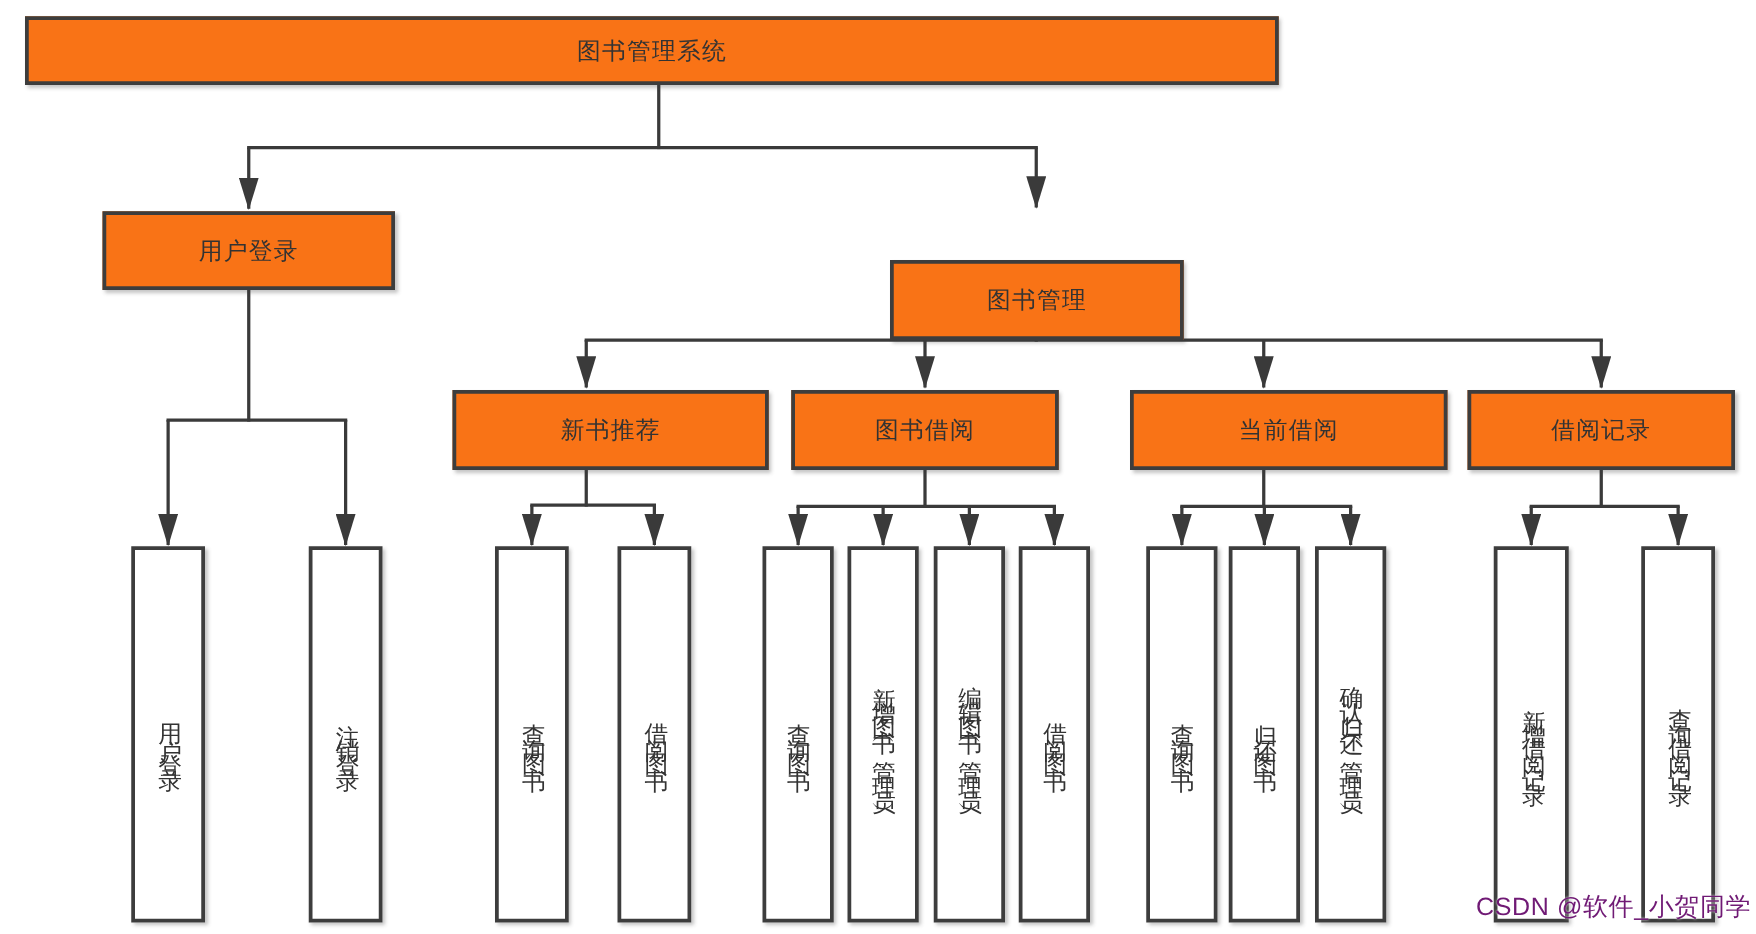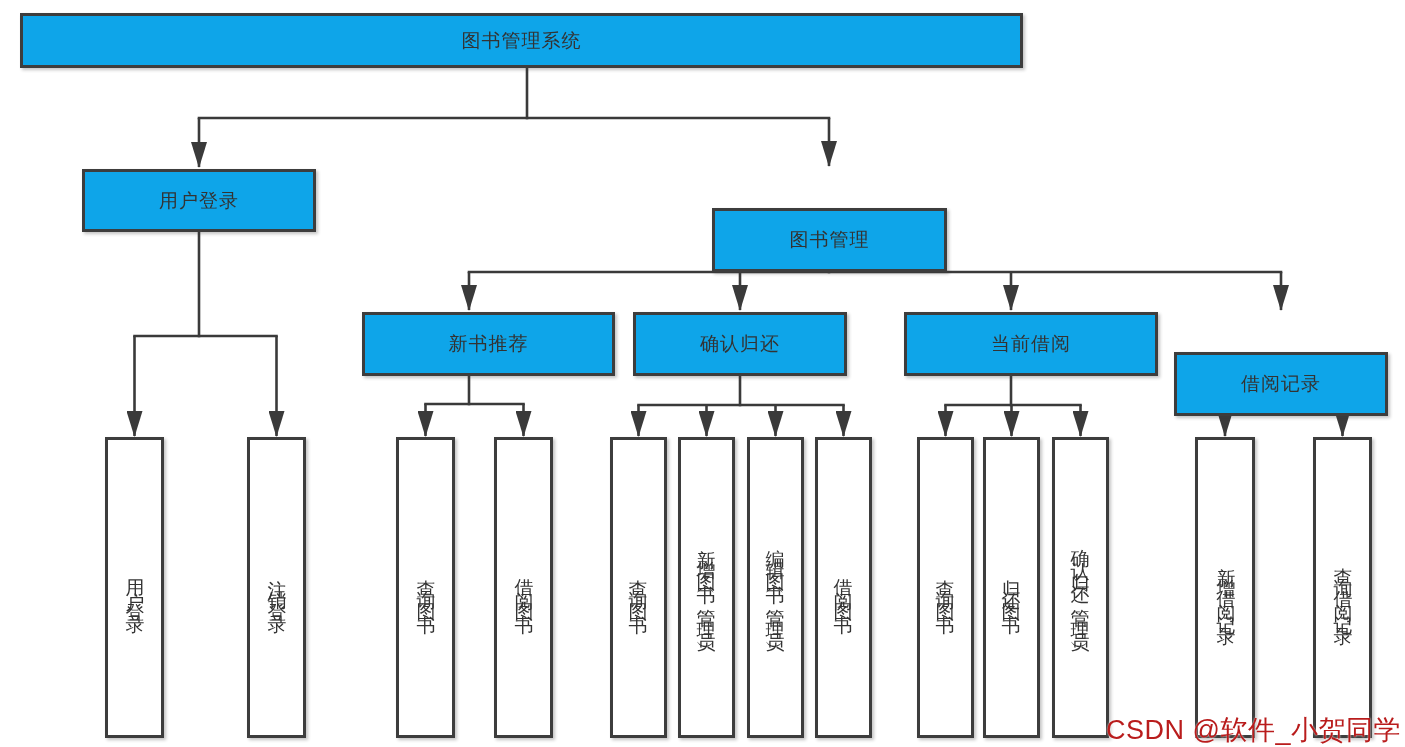--- a/index.html
+++ b/index.html
@@ -20,21 +20,21 @@
     position: absolute;
     left: 0;
     top: 0;
     width: 1405px;
     height: 747px;
     display: block;
   }
   .node {
     position: absolute;
     box-sizing: border-box;
-    background: #0ea5e9;
+    background: #f97316;
     border: 3px solid #3d3d3d;
     box-shadow: 2px 2px 3px rgba(60,60,60,0.30);
     display: flex;
     align-items: center;
     justify-content: center;
     font-size: 19px;
     letter-spacing: 1px;
     color: #333333;
     z-index: 2;
   }
@@ -52,22 +52,22 @@
     line-height: 52px;
     color: #333333;
     top: 437px;
     height: 301px;
     z-index: 2;
   }
   .watermark {
     position: absolute;
     top: 712px;
     right: 4px;
-    font-size: 27px;
-    color: #b91c1c;
+    font-size: 20px;
+    color: #701a75;
     letter-spacing: 0.5px;
     text-shadow: 0 0 2px #ffffff;
     z-index: 5;
     white-space: nowrap;
   }
 </style>
 </head>
 <body>
 
 <div id="stage">
@@ -123,23 +123,23 @@
       <line x1="1342.5" y1="405" x2="1342.5" y2="436" marker-end="url(#ah)"></line>
     </g>
   </svg>
 
   <div class="node" style="left:20px; top:13px; width:1003px; height:55px;">图书管理系统</div>
 
   <div class="node" style="left:82px; top:169px; width:234px; height:63px;">用户登录</div>
   <div class="node" style="left:712px; top:168px; width:235px; height:64px;margin-top:40px;">图书管理</div>
 
   <div class="node" style="left:362px; top:312px; width:253px; height:64px;">新书推荐</div>
-  <div class="node" style="left:633px; top:312px; width:214px; height:64px;">确认归还</div>
+  <div class="node" style="left:633px; top:312px; width:214px; height:64px;">图书借阅</div>
   <div class="node" style="left:904px; top:312px; width:254px; height:64px;">当前借阅</div>
-  <div class="node" style="left:1174px; top:312px; width:214px; height:64px;margin-top:40px;">借阅记录</div>
+  <div class="node" style="left:1174px; top:312px; width:214px; height:64px;">借阅记录</div>
 
   <div class="leaf" style="left:105px; width:59px;">用户登录</div>
   <div class="leaf" style="left:247px; width:59px;">注销登录</div>
 
   <div class="leaf" style="left:396px; width:59px;">查询图书</div>
   <div class="leaf" style="left:494px; width:59px;">借阅图书</div>
 
   <div class="leaf" style="left:610px; width:57px;">查询图书</div>
   <div class="leaf" style="left:678px; width:57px;">新增图书（管理员）</div>
   <div class="leaf" style="left:747px; width:57px;">编辑图书（管理员）</div>

